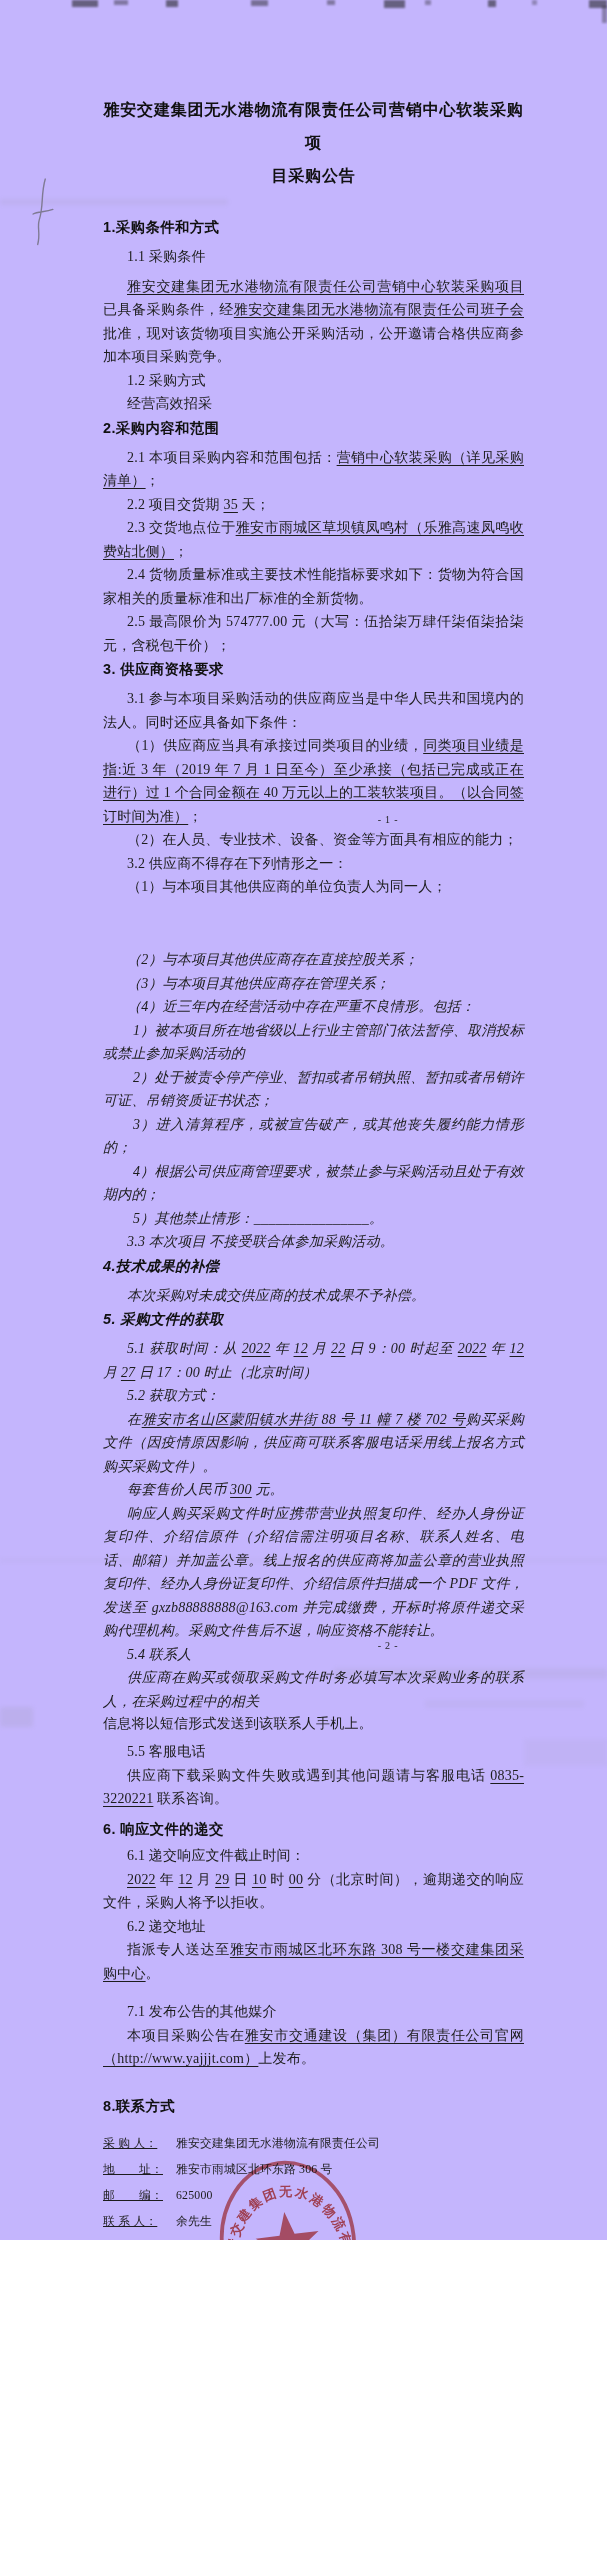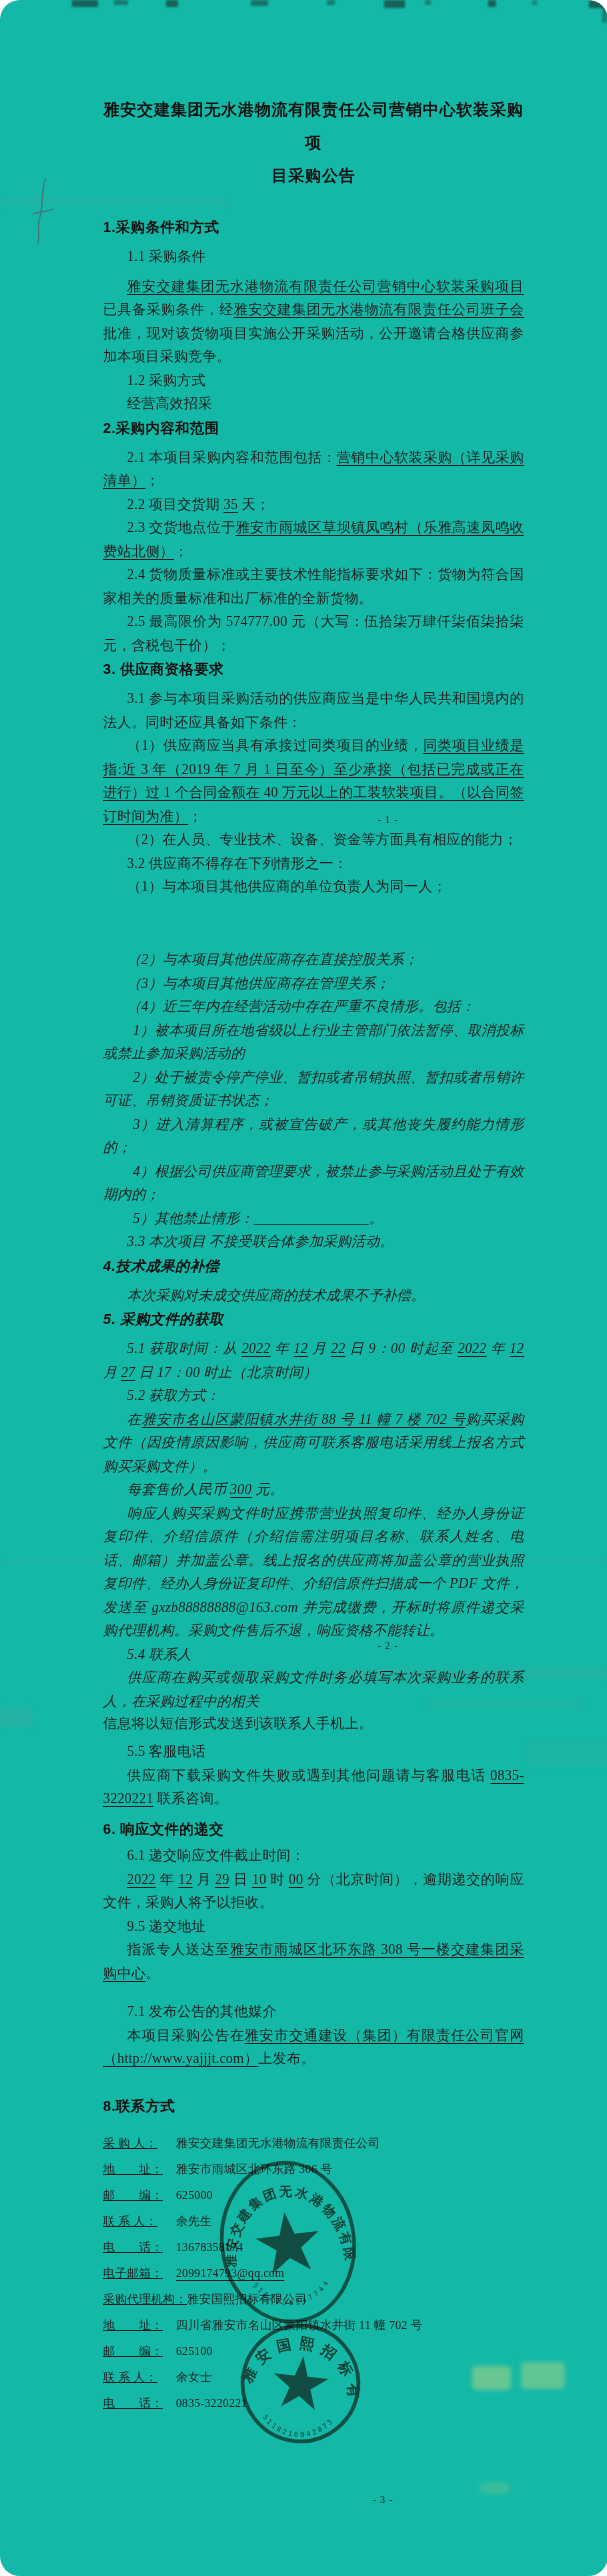--- a/index.html
+++ b/index.html
@@ -1,23 +1,22 @@
 <!DOCTYPE html>
 <html style="font-size:12px"><head>
 <meta charset="utf-8">
 <style>
   html,body{margin:0;padding:0;background:#ffffff;}
   #doc{
     position:relative;
-    width:608px;height:2576px;
-    background:#14b8a6;
+    width:608px;height:2240px;
+    background:#c4b5fd;
     font-family:"Liberation Serif","DejaVu Serif",serif;
     color:#1d1d1d;
     overflow:hidden;
-    border-radius:20px;
   }
   
   .pg{position:absolute;left:103px;width:421px;}
   .pg1{top:0;}
   .pg2{top:948px;}
   .pg3{top:1712px;}
 
   .title{
     margin:93px 0 0 0;
     font-family:"Liberation Sans","DejaVu Sans",sans-serif;
@@ -148,21 +147,21 @@
   <div class="pageno" style="top:1640px;">- 2 -</div>
 
   <div class="pg pg3" style="line-height:23px;">
     <p>信息将以短信形式发送到该联系人手机上。</p>
     <p class="ind" style="margin-top:4.6px;">5.5 客服电话</p>
     <p class="ind"><span>供应商下载采购文件失败或遇到其他问题请与客服电话 </span><span class="u">0835-3220221</span><span> 联系咨询。</span></p>
 
     <h2 style="margin-top:7.6px;">6. 响应文件的递交</h2>
     <p class="ind" style="margin-top:1px;">6.1 递交响应文件截止时间：</p>
     <p class="ind"><span class="u">2022</span><span> 年 </span><span class="u">12</span><span> 月 </span><span class="u">29</span><span> 日 </span><span class="u">10</span><span> 时 </span><span class="u">00</span><span> 分（北京时间），逾期递交的响应文件，采购人将予以拒收。</span></p>
-    <p class="ind">9.5 递交地址</p>
+    <p class="ind">6.2 递交地址</p>
     <p class="ind"><span>指派专人送达至</span><span class="u">雅安市雨城区北环东路 308 号一楼交建集团采购中心</span><span>。</span></p>
 
     <p class="ind" style="margin-top:15px;">7.1 发布公告的其他媒介</p>
     <p class="ind"><span>本项目采购公告在</span><span class="u">雅安市交通建设（集团）有限责任公司官网（http://www.yajjjt.com）</span><span>上发布。</span></p>
 
     <h2 style="margin-top:24px;">8.联系方式</h2>
     <div class="rows">
       <div class="crow"><span class="lab">采 购 人：</span><span>雅安交建集团无水港物流有限责任公司</span></div>
       <div class="crow"><span class="lab">地　　址：</span><span>雅安市雨城区北环东路 306 号</span></div>
       <div class="crow"><span class="lab">邮　　编：</span><span>625000</span></div>

